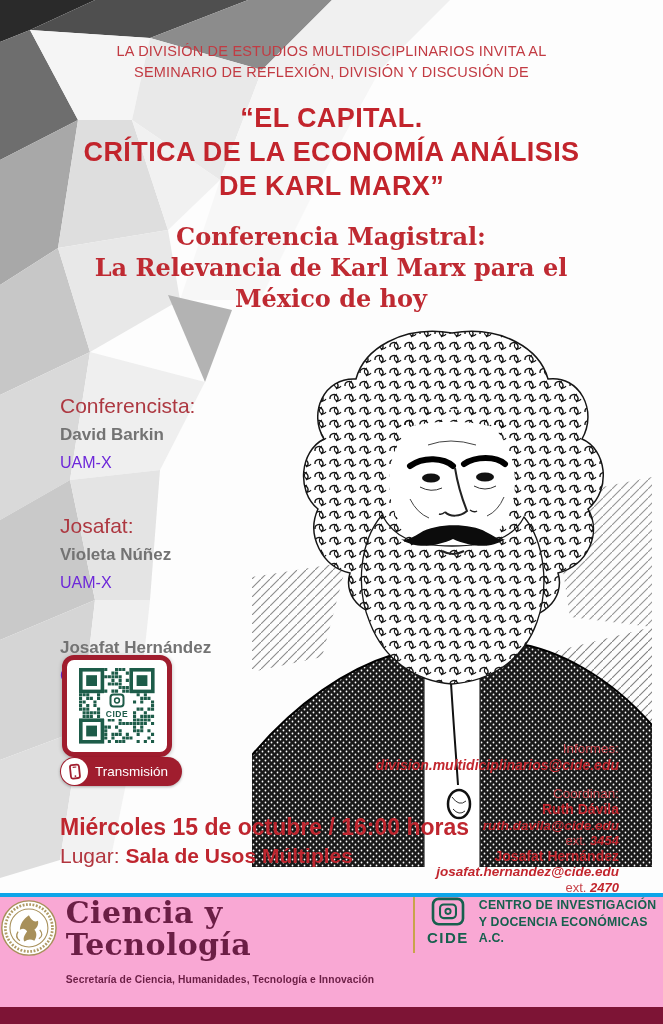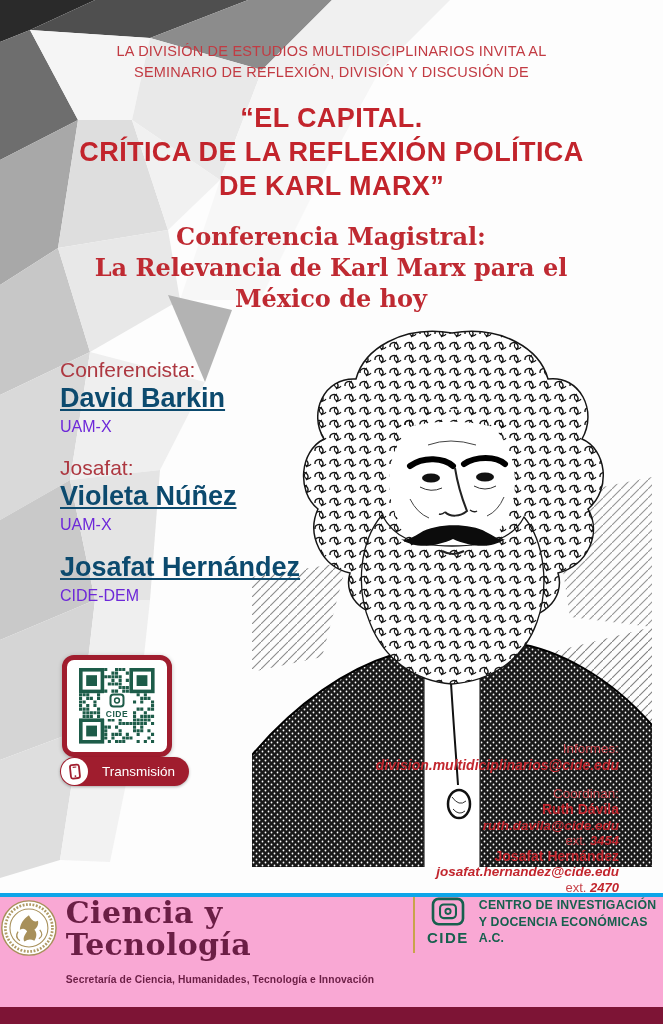--- a/index.html
+++ b/index.html
@@ -9,36 +9,36 @@
 
   .invite{position:absolute;top:41px;left:0;right:0;text-align:center;
           color:#c23b43;font-size:14.5px;line-height:21px;letter-spacing:.2px;}
   .main-title{position:absolute;top:101px;left:0;right:0;text-align:center;
           color:#c2242c;font-weight:bold;font-size:27px;line-height:34px;letter-spacing:.4px;}
   .conf-title{position:absolute;top:221px;left:51px;width:560px;text-align:center;
           color:#bf2a32;font-family:"DejaVu Serif",serif;font-weight:bold;
           font-size:24px;line-height:31px;}
 
   .speakers{position:absolute;left:60px;top:356px;}
-  .speaker{margin-bottom:14px;}
+  .speaker{margin-bottom:14px;margin-top:36px;}
   .speaker .role{font-size:21px;color:#ad3841;line-height:27px;}
-  .speaker .name{font-size:27px;color:#0c4a6e;font-weight:bold;line-height:31px;text-decoration:underline;}
+  .speaker .name{font-size:17px;color:#737373;font-weight:bold;line-height:31px;}
   .speaker .aff{font-size:16px;color:#6d28d9;line-height:26px;}
 
   .marx{position:absolute;left:252px;top:327px;width:400px;height:540px;}
 
   .qr{position:absolute;left:62px;top:655px;width:100px;height:92px;background:#fff;
       border:5px solid #a01d2e;border-radius:12px;display:flex;align-items:center;
       justify-content:center;box-shadow:0 1px 4px rgba(0,0,0,.25);}
   .transmit{position:absolute;left:60px;top:757px;height:29px;background:#a01d2e;
       border-radius:15px;display:flex;align-items:center;padding:0 14px 0 1px;
       box-shadow:0 1px 3px rgba(0,0,0,.3);cursor:pointer;border:none;}
   .transmit .ph{width:27px;height:27px;background:#fff;border-radius:50%;
       display:flex;align-items:center;justify-content:center;}
-  .transmit .lbl{color:#fff;font-size:13.5px;margin-left:14px;}
+  .transmit .lbl{color:#fff;font-size:13.5px;margin-left:7px;}
 
   .informes{position:absolute;right:44px;top:740px;text-align:right;}
   .informes .lbl{font-size:13.5px;color:#c7444b;line-height:17px;}
   .informes .email{font-size:14px;color:#c2262e;font-weight:bold;font-style:italic;line-height:17px;}
 
   .coordinan{position:absolute;right:44px;top:785px;text-align:right;color:#c2262e;}
   .coordinan .lbl{font-size:13.5px;color:#c7444b;line-height:17px;}
   .coordinan .nm{font-size:14px;font-weight:bold;line-height:15.5px;}
   .coordinan .em{font-size:13.5px;font-weight:bold;font-style:italic;line-height:15.5px;}
   .coordinan .ext{font-size:13px;line-height:15.5px;color:#c7444b;}
@@ -94,21 +94,21 @@
     <polygon points="80,730 135,740 110,862 60,860" fill="#f2f2f2"></polygon>
   </svg>
 
   <div class="invite">
     <div>LA DIVISIÓN DE ESTUDIOS MULTIDISCIPLINARIOS INVITA AL</div>
     <div>SEMINARIO DE REFLEXIÓN, DIVISIÓN Y DISCUSIÓN DE</div>
   </div>
 
   <div class="main-title">
     <div>“EL CAPITAL.</div>
-    <div>CRÍTICA DE LA REFLEXIÓN POLÍTICA</div>
+    <div>CRÍTICA DE LA ECONOMÍA ANÁLISIS</div>
     <div>DE KARL MARX”</div>
   </div>
 
   <div class="conf-title">
     <div>Conferencia Magistral:</div>
     <div>La Relevancia de Karl Marx para el México de hoy</div>
   </div>
 
   <svg class="marx" viewBox="0 0 400 540">
     <defs>
@@ -249,20 +249,26 @@
       <span class="num">3454</span>
     </div>
     <div class="nm">Josafat Hernández</div>
     <div class="em">josafat.hernandez@cide.edu</div>
     <div class="ext">
       <span>ext.</span>
       <span class="num">2470</span>
     </div>
   </div>
 
+  <div class="schedule">
+    <div class="dt">Miércoles 15 de octubre / 16:00 horas</div>
+    <div class="loc">
+      <span>Lugar: </span><span class="place">Sala de Usos Múltiples</span>
+    </div>
+  </div>
 
   <div class="footer">
     <svg width="62" height="62" viewBox="0 0 64 64">
       <circle cx="32" cy="32" r="30" fill="#fff" stroke="#a8905a" stroke-width="1.6"></circle>
       <circle cx="32" cy="32" r="26" fill="none" stroke="#b09a66" stroke-width="3" stroke-dasharray="2,1.7"></circle>
       <circle cx="32" cy="32" r="21" fill="none" stroke="#a8905a" stroke-width="1.2"></circle>
       <path d="M32,18 C26,22 22,28 22,34 C26,32 28,33 30,36 C27,40 25,44 27,47 C31,44 34,44 38,46
                C41,42 41,37 38,34 C41,32 43,28 42,24 C38,26 35,24 32,18 Z" fill="#a8905a"></path>
       <path d="M20,36 q-4,6 2,10 M44,34 q5,6 -1,10" stroke="#a8905a" stroke-width="1.4" fill="none"></path>
     </svg>

